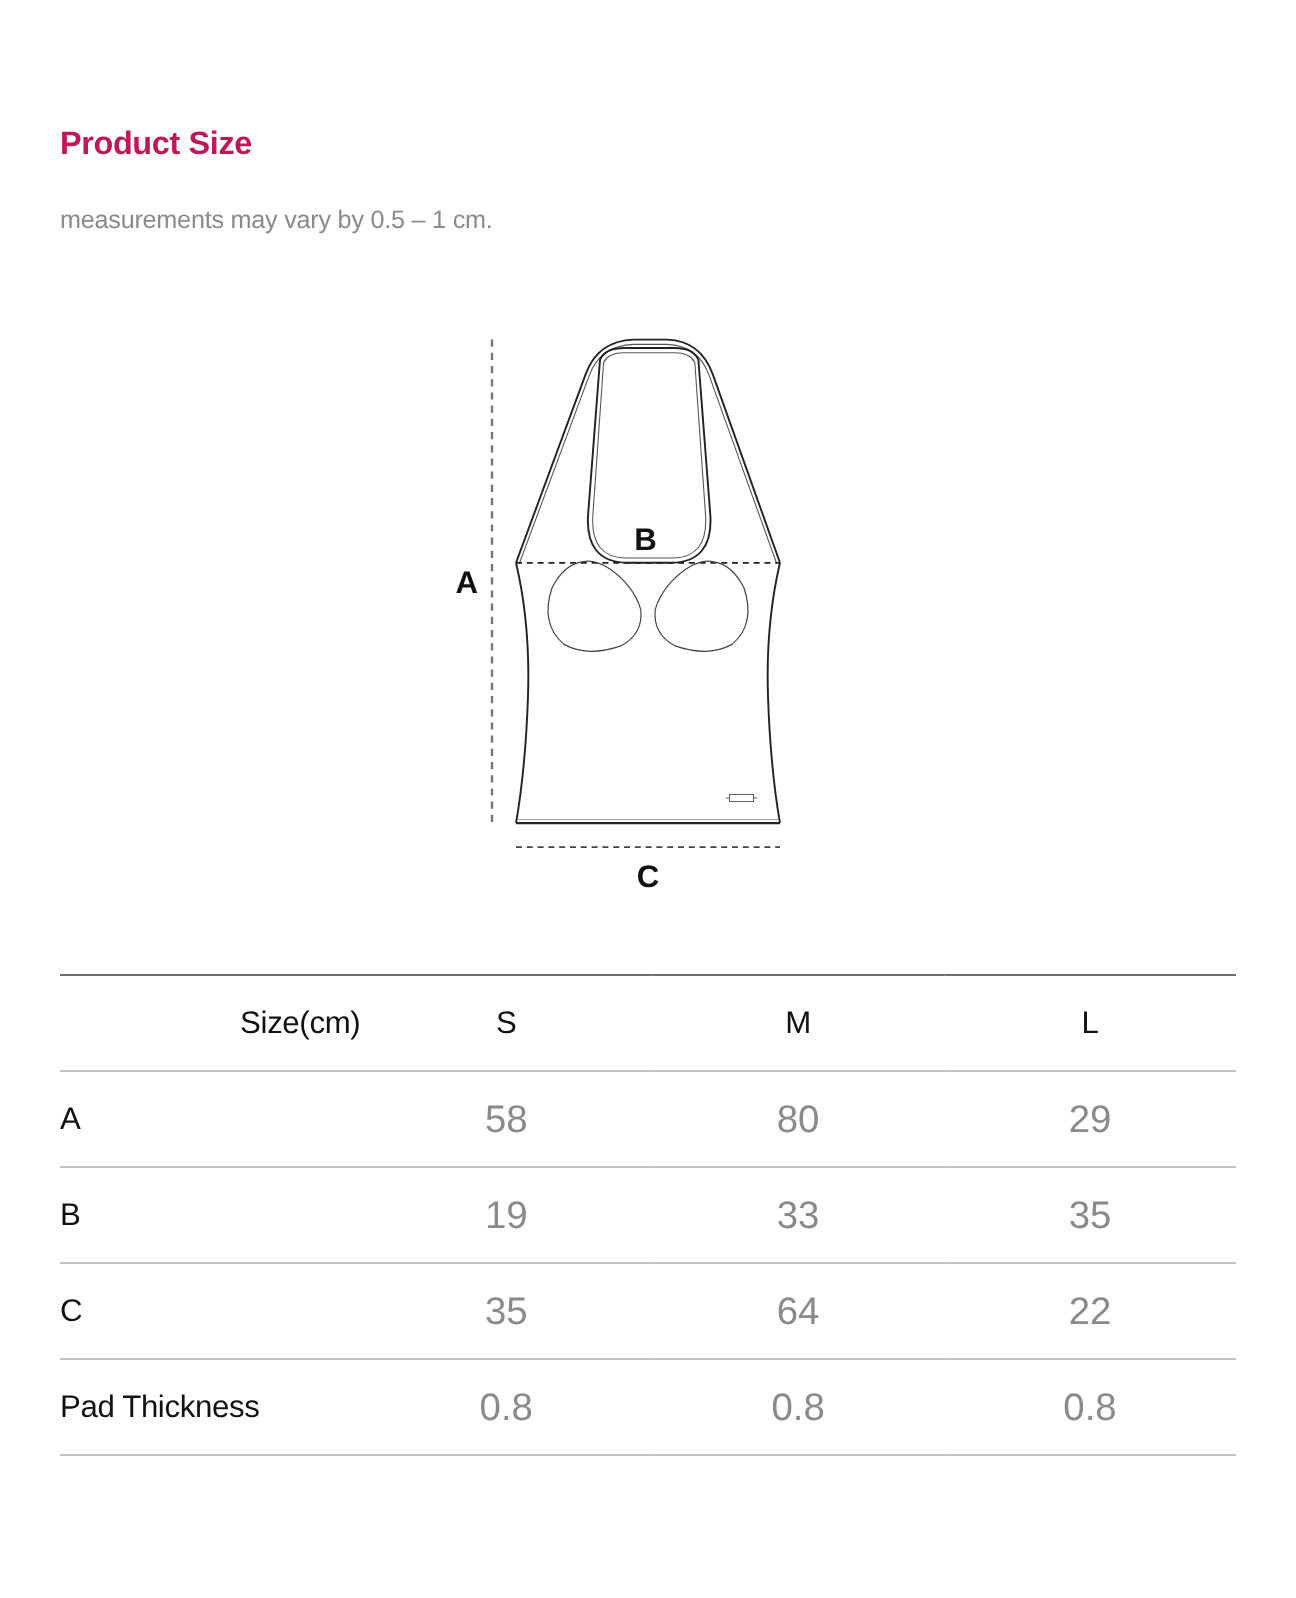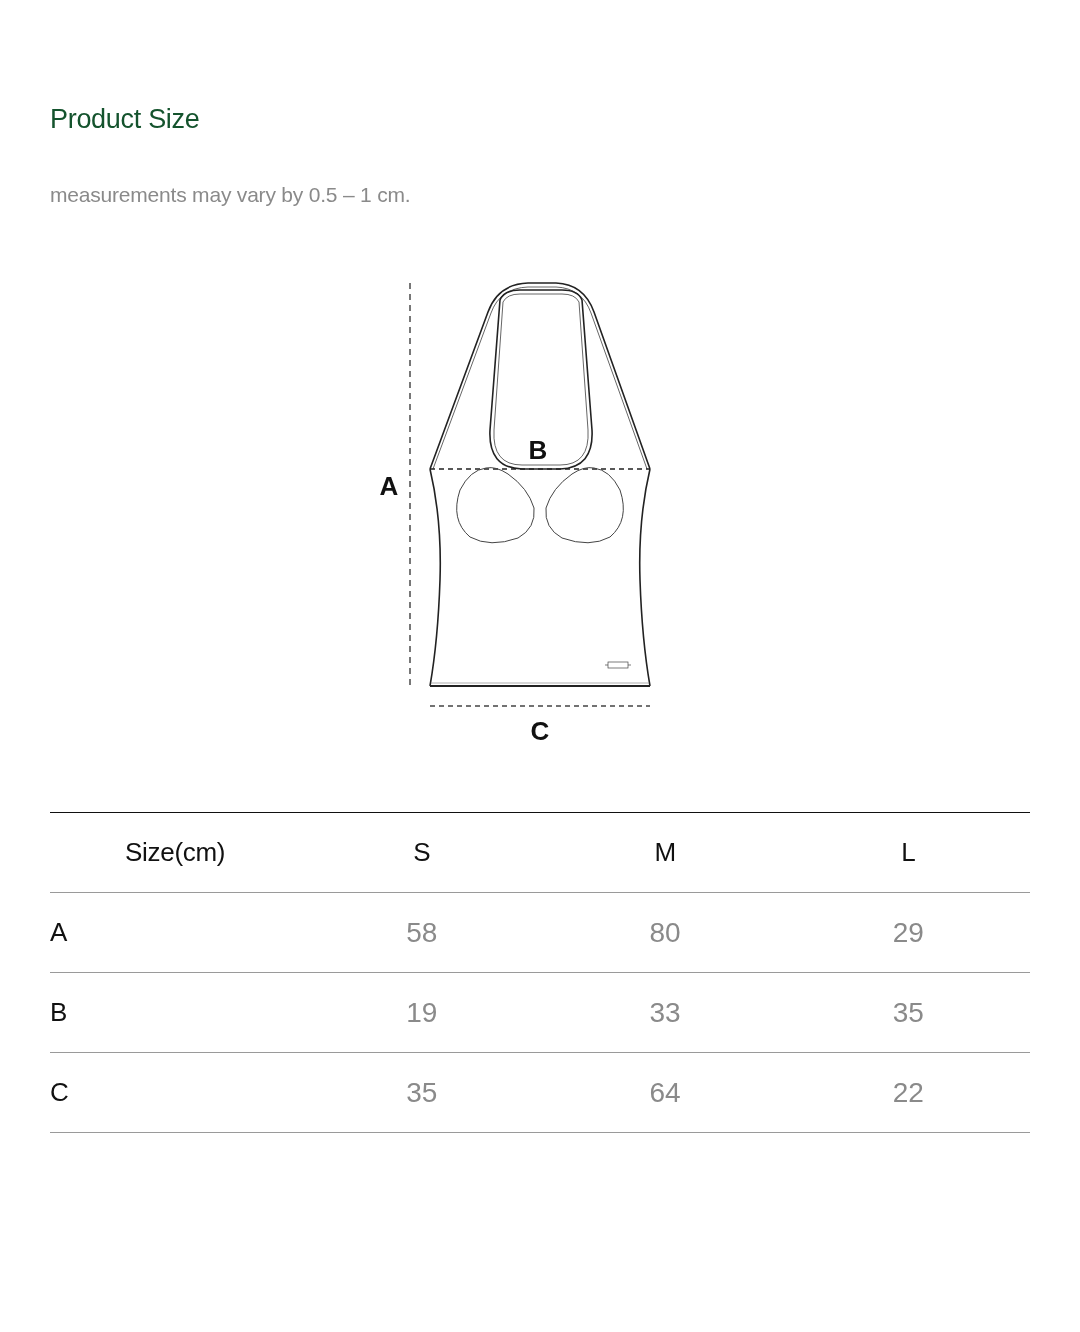--- a/index.html
+++ b/index.html
@@ -3,47 +3,47 @@
   <meta charset="utf-8">
   <style>
     html, body { margin: 0; padding: 0; background: #ffffff; }
     body {
       width: 1080px; height: 1332px; position: relative; overflow: hidden;
       font-family: "Liberation Sans", "DejaVu Sans", sans-serif;
       color: #111111;
     }
     .title {
       position: absolute; left: 50px; top: 104px;
-      font-size: 27px; font-weight: normal; letter-spacing: -0.3px; color: #14532d;
+      font-size: 27px; font-weight: bold; letter-spacing: -0.3px; color: #be185d;
     }
     .subtitle {
-      position: absolute; left: 50px; top: 183px;
+      position: absolute; left: 50px; top: 172px;
       font-size: 21px; color: #8a8a8a; letter-spacing: -0.2px;
     }
     .diagram { position: absolute; left: 0; top: 0; width: 1080px; height: 780px; pointer-events: none; }
     .diagram svg { position: absolute; left: 0; top: 0; }
     .dim-label {
       position: absolute; font-size: 26px; font-weight: bold; color: #111;
       transform: translate(-50%, -50%);
     }
     .size-table {
       position: absolute; left: 50px; top: 812px; width: 980px;
       border-collapse: collapse;
     }
     .size-table tr { height: 80px; }
     .size-table thead tr { border-top: 1.5px solid #111; }
     .size-table tr { border-bottom: 1px solid #9a9a9a; }
     .size-table th, .size-table td { padding: 0; vertical-align: middle; }
     .size-table th {
       font-size: 26px; font-weight: normal; color: #111; text-align: center;
       letter-spacing: -0.3px;
     }
-    .size-table th.rowhead { text-align: center; width: 250px; }
+    .size-table th.rowhead { text-align: right; width: 250px; }
     .size-table td.rowhead { text-align: left; font-size: 26px; color: #111; letter-spacing: -0.3px; }
-    .size-table td.val { text-align: center; font-size: 28px; color: #8a8a8a; }
+    .size-table td.val { text-align: center; font-size: 32px; color: #8a8a8a; }
     .size-table th.col, .size-table td.val { width: 243px; }
   </style>
 </head>
 <body>
 
 <div class="title">Product Size</div>
 <div class="subtitle">measurements may vary by 0.5 – 1 cm.</div>
 
 <div class="diagram">
   <svg width="1080" height="780" viewBox="0 0 1080 780">
@@ -99,14 +99,20 @@
       <td class="val">19</td>
       <td class="val">33</td>
       <td class="val">35</td>
     </tr>
     <tr>
       <td class="rowhead">C</td>
       <td class="val">35</td>
       <td class="val">64</td>
       <td class="val">22</td>
     </tr>
+    <tr>
+      <td class="rowhead">Pad Thickness</td>
+      <td class="val">0.8</td>
+      <td class="val">0.8</td>
+      <td class="val">0.8</td>
+    </tr>
   </tbody>
 </table>
 
 </body></html>

